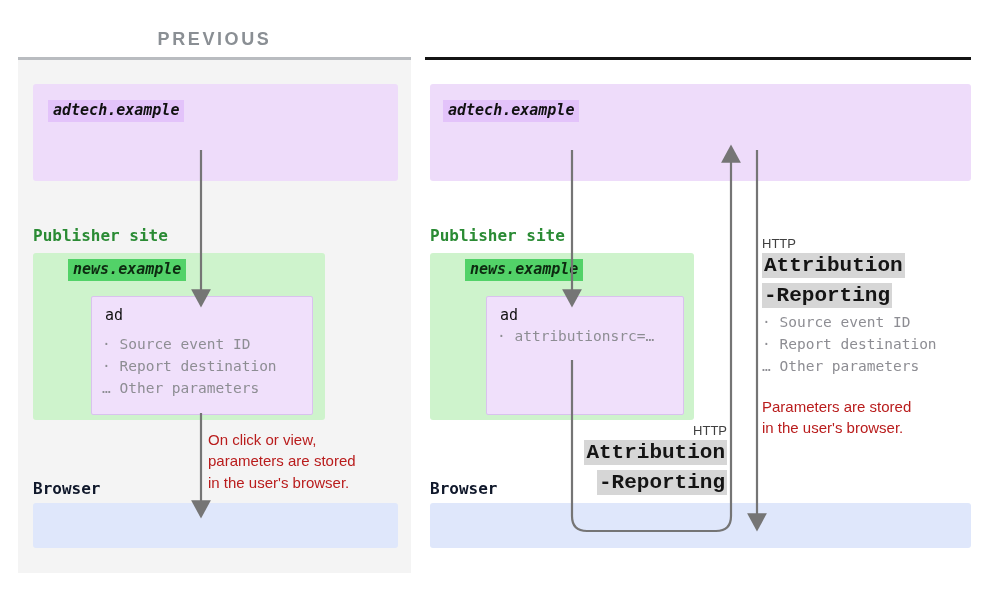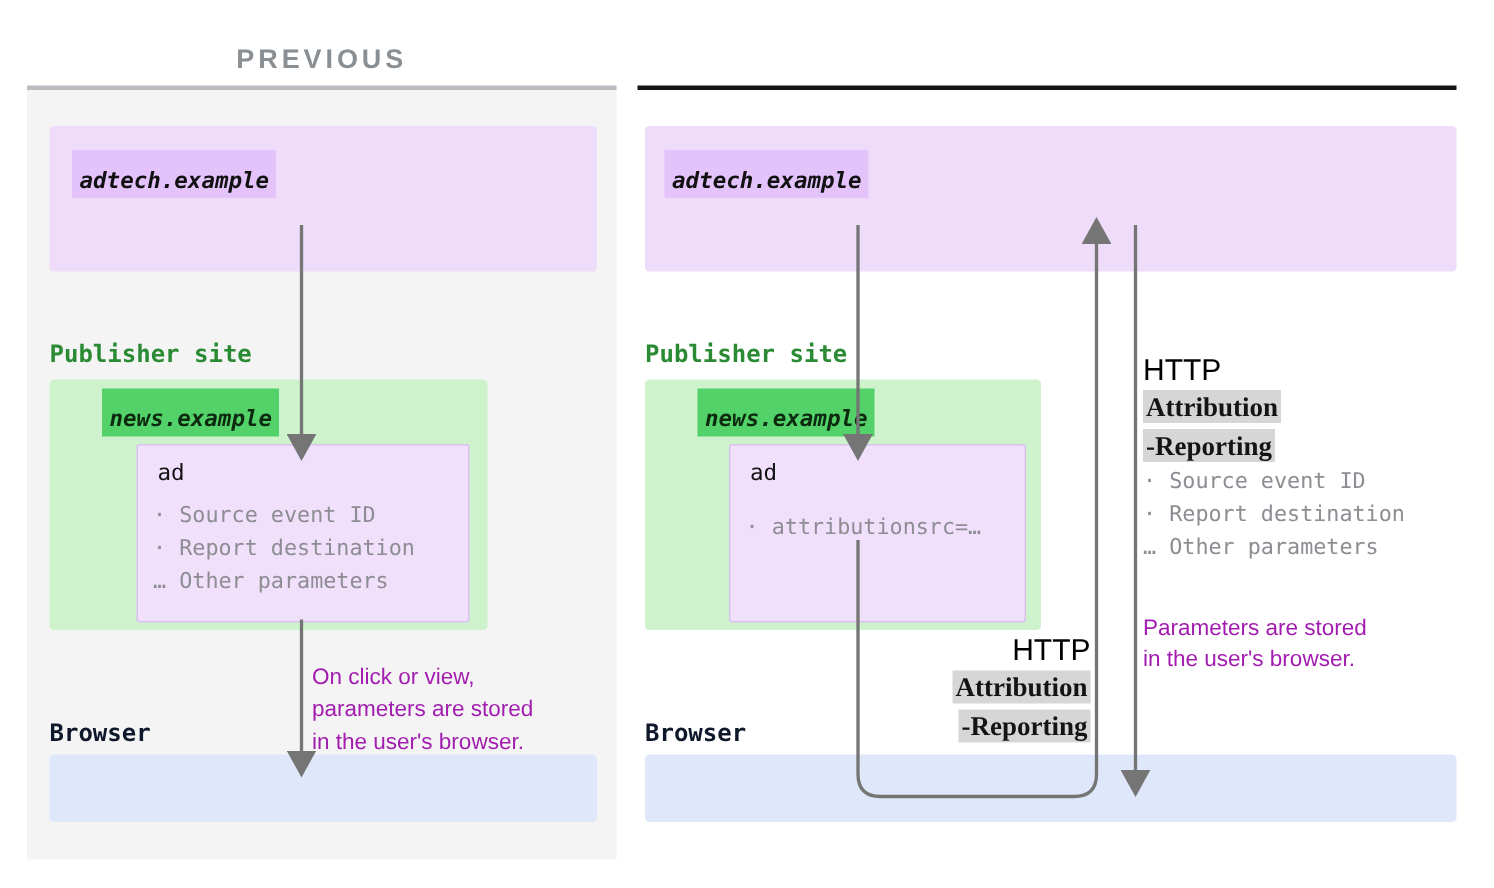--- a/index.html
+++ b/index.html
@@ -43,21 +43,21 @@
   .zone-purple{background:#eedcfa;}
   .zone-green{background:#cef3cc;}
   .zone-blue{background:#dfe7fb;}
 
   .zone-label{
     position:absolute;
     font-family:"DejaVu Sans Mono","Liberation Mono",monospace;
     font-size:15px;
     font-style:italic;
     font-weight:bold;
-    padding:12px 5px 3px 5px;
+    padding:2px 5px 3px 5px;
     white-space:nowrap;
     line-height:1.15;
   }
   .label-purple{background:#e3c3fa;color:#111111;}
   .label-green{background:#52d268;color:#0d2a10;margin-left:29px;}
 
   .section-heading{
     position:absolute;
     font-family:"DejaVu Sans Mono","Liberation Mono",monospace;
     font-size:16px;
@@ -85,46 +85,45 @@
     font-family:"DejaVu Sans Mono","Liberation Mono",monospace;
     font-size:14.5px;color:#8d8d93;
     line-height:1.52;
     white-space:pre;
   }
 
   
   .http-block{position:absolute;white-space:nowrap;}
   .http-kicker{
     font-family:"Liberation Sans",sans-serif;
-    font-size:20px;color:#000000;
+    font-size:13px;color:#404040;
     display:block;
   }
   .http-head{
-    font-family:Liberation Serif, serif;
-    font-size:18px;font-weight:bold;color:#141414;
+    font-family:Liberation Mono, monospace;
+    font-size:21px;font-weight:bold;color:#141414;
     display:block;line-height:1.42;
   }
   .http-head > span.chip{background:#d6d6d6;padding:1px 2px;}
   .http-head > span.colon{color:#141414;padding-left:3px;}
   .http-params{
     font-family:"DejaVu Sans Mono","Liberation Mono",monospace;
     font-size:14.5px;color:#8d8d93;line-height:1.52;
     display:block;white-space:pre;
   }
   #http-left-block{right:269px;top:424px;text-align:right;}
   #http-left-block .http-kicker{text-align:right;}
   #http-left-block .http-head{text-align:right;}
 
   
   .note{
     position:absolute;
     font-family:"Liberation Sans",sans-serif;
-    font-size:15px;color:#a21caf;line-height:1.42;
+    font-size:15px;color:#b91c1c;line-height:1.42;
     white-space:pre-line;
-    margin-top:12px;
   }
 
   
   #arrows{position:absolute;left:0;top:0;width:996px;height:592px;}
 </style>
 </head>
 <body>
 
 <div id="stage">
 
@@ -161,21 +160,21 @@
 
     <div class="zone zone-purple" style="left:5px;top:24px;width:541px;height:97px;"></div>
     <div class="zone-label label-purple" style="left:18px;top:40px;">adtech.example</div>
 
     <div class="section-heading heading-green" style="left:5px;top:166px;">Publisher site</div>
     <div class="zone zone-green" style="left:5px;top:193px;width:264px;height:167px;"></div>
     <div class="zone-label label-green" style="left:11px;top:199px;">news.example</div>
 
     <div class="ad-card" style="left:61px;top:236px;width:196px;height:117px;">
       <div class="ad-title">ad</div>
-      <div class="ad-params" style="top:44px;">· attributionsrc=…</div>
+      <div class="ad-params" style="top:28px;">· attributionsrc=…</div>
     </div>
 
     <div class="http-block" id="http-left-block" style="left:auto;right:244px;top:363px;text-align:right;">
       <span class="http-kicker">HTTP</span>
       <span class="http-head">
         <span class="chip">Attribution</span>
       </span>
       <span class="http-head">
         <span class="chip">-Reporting</span>
       </span>

